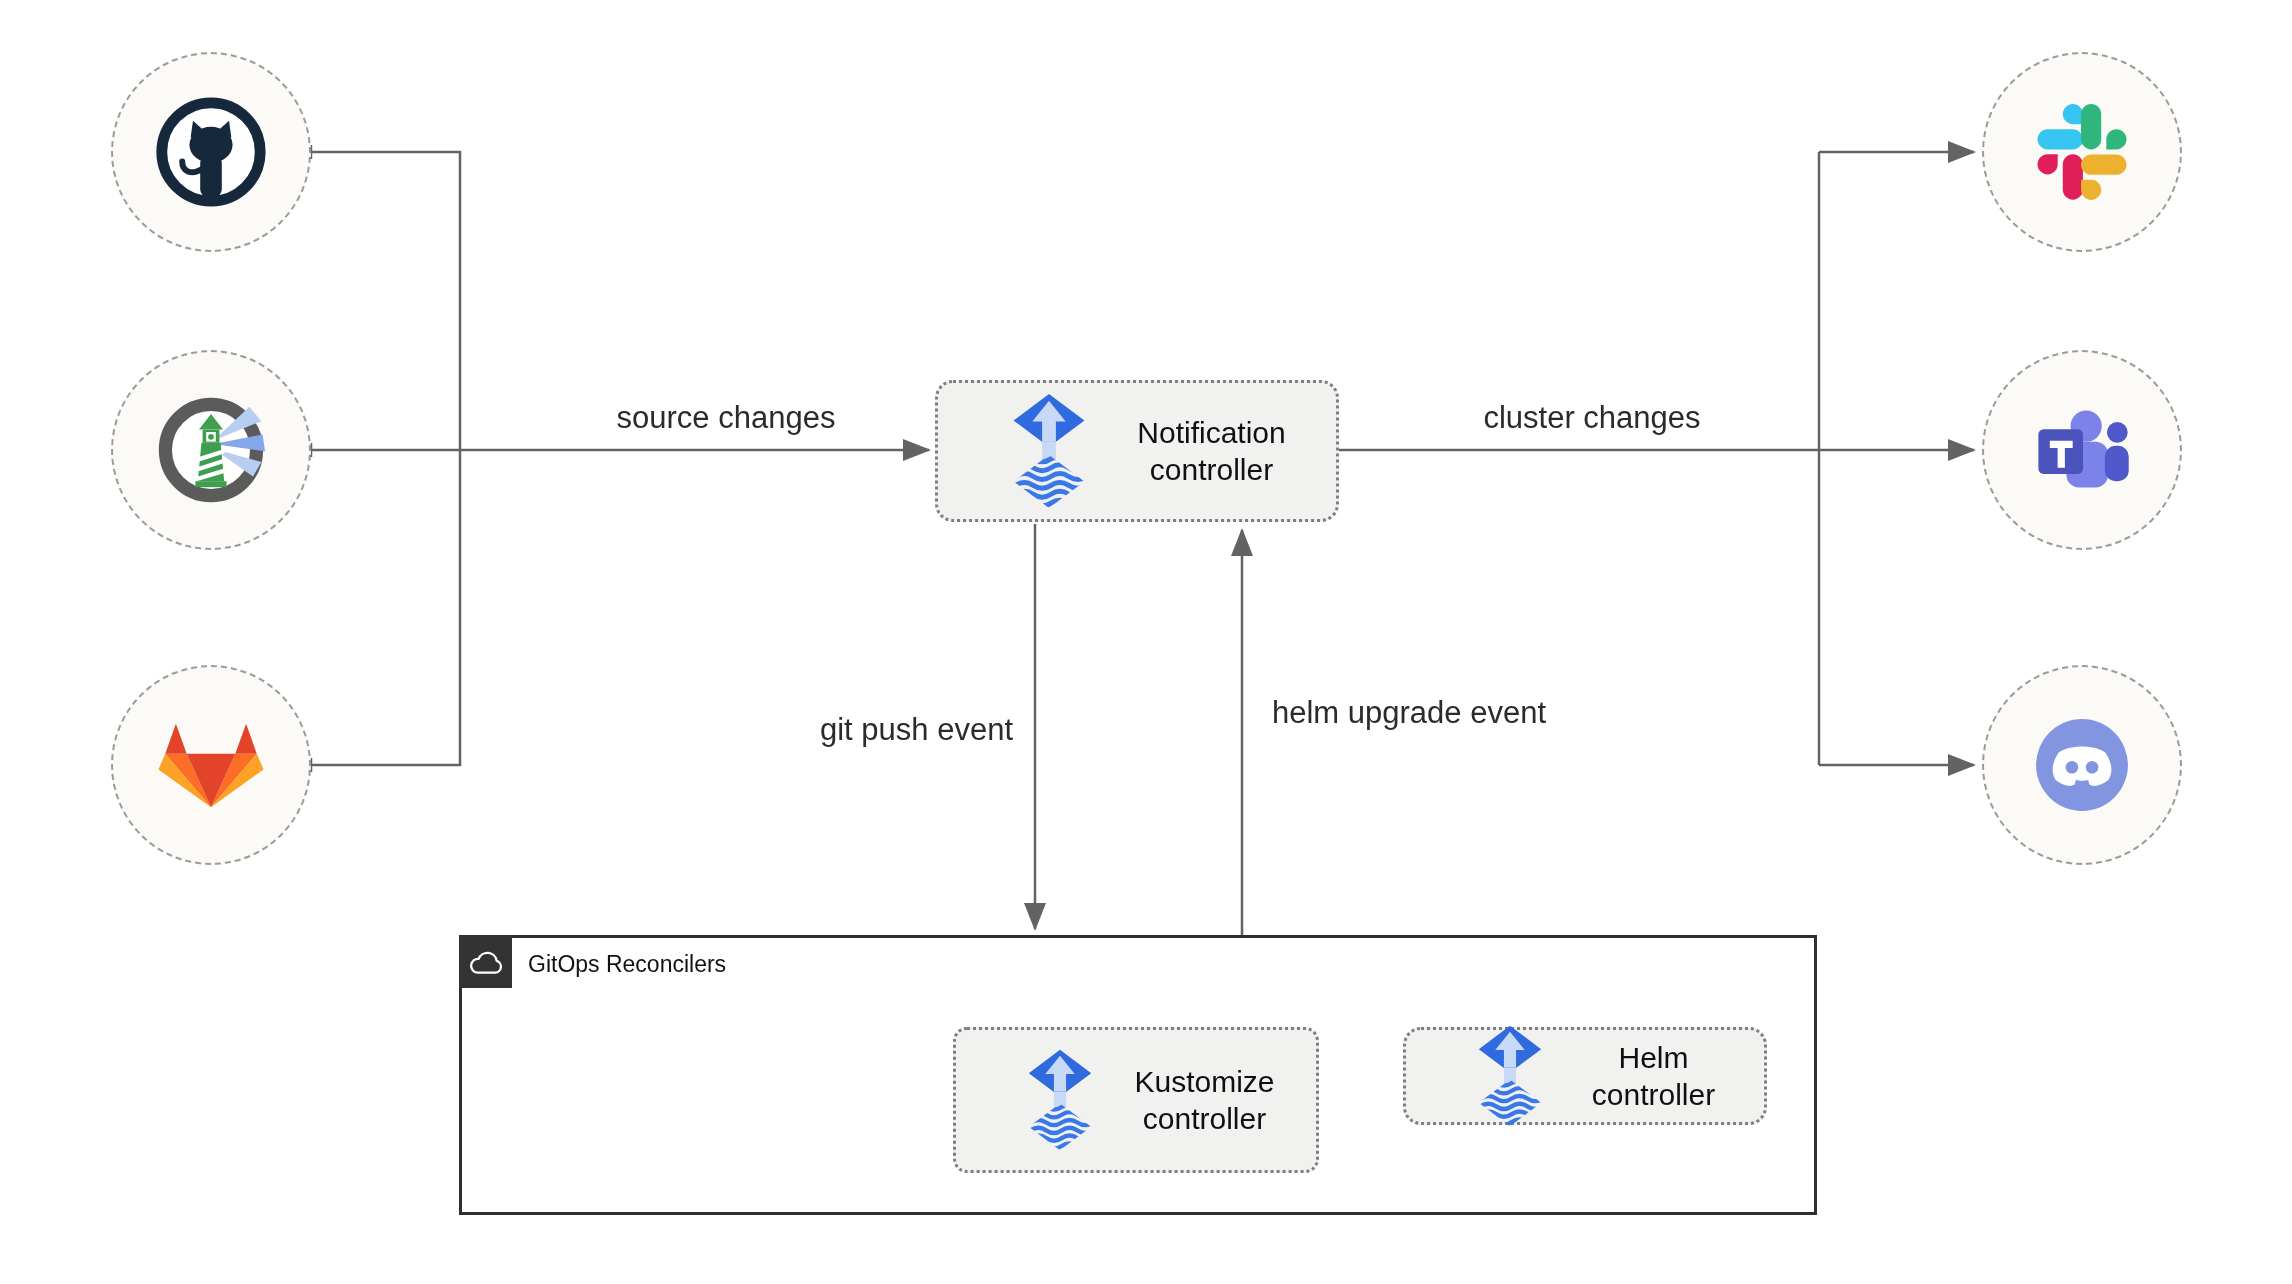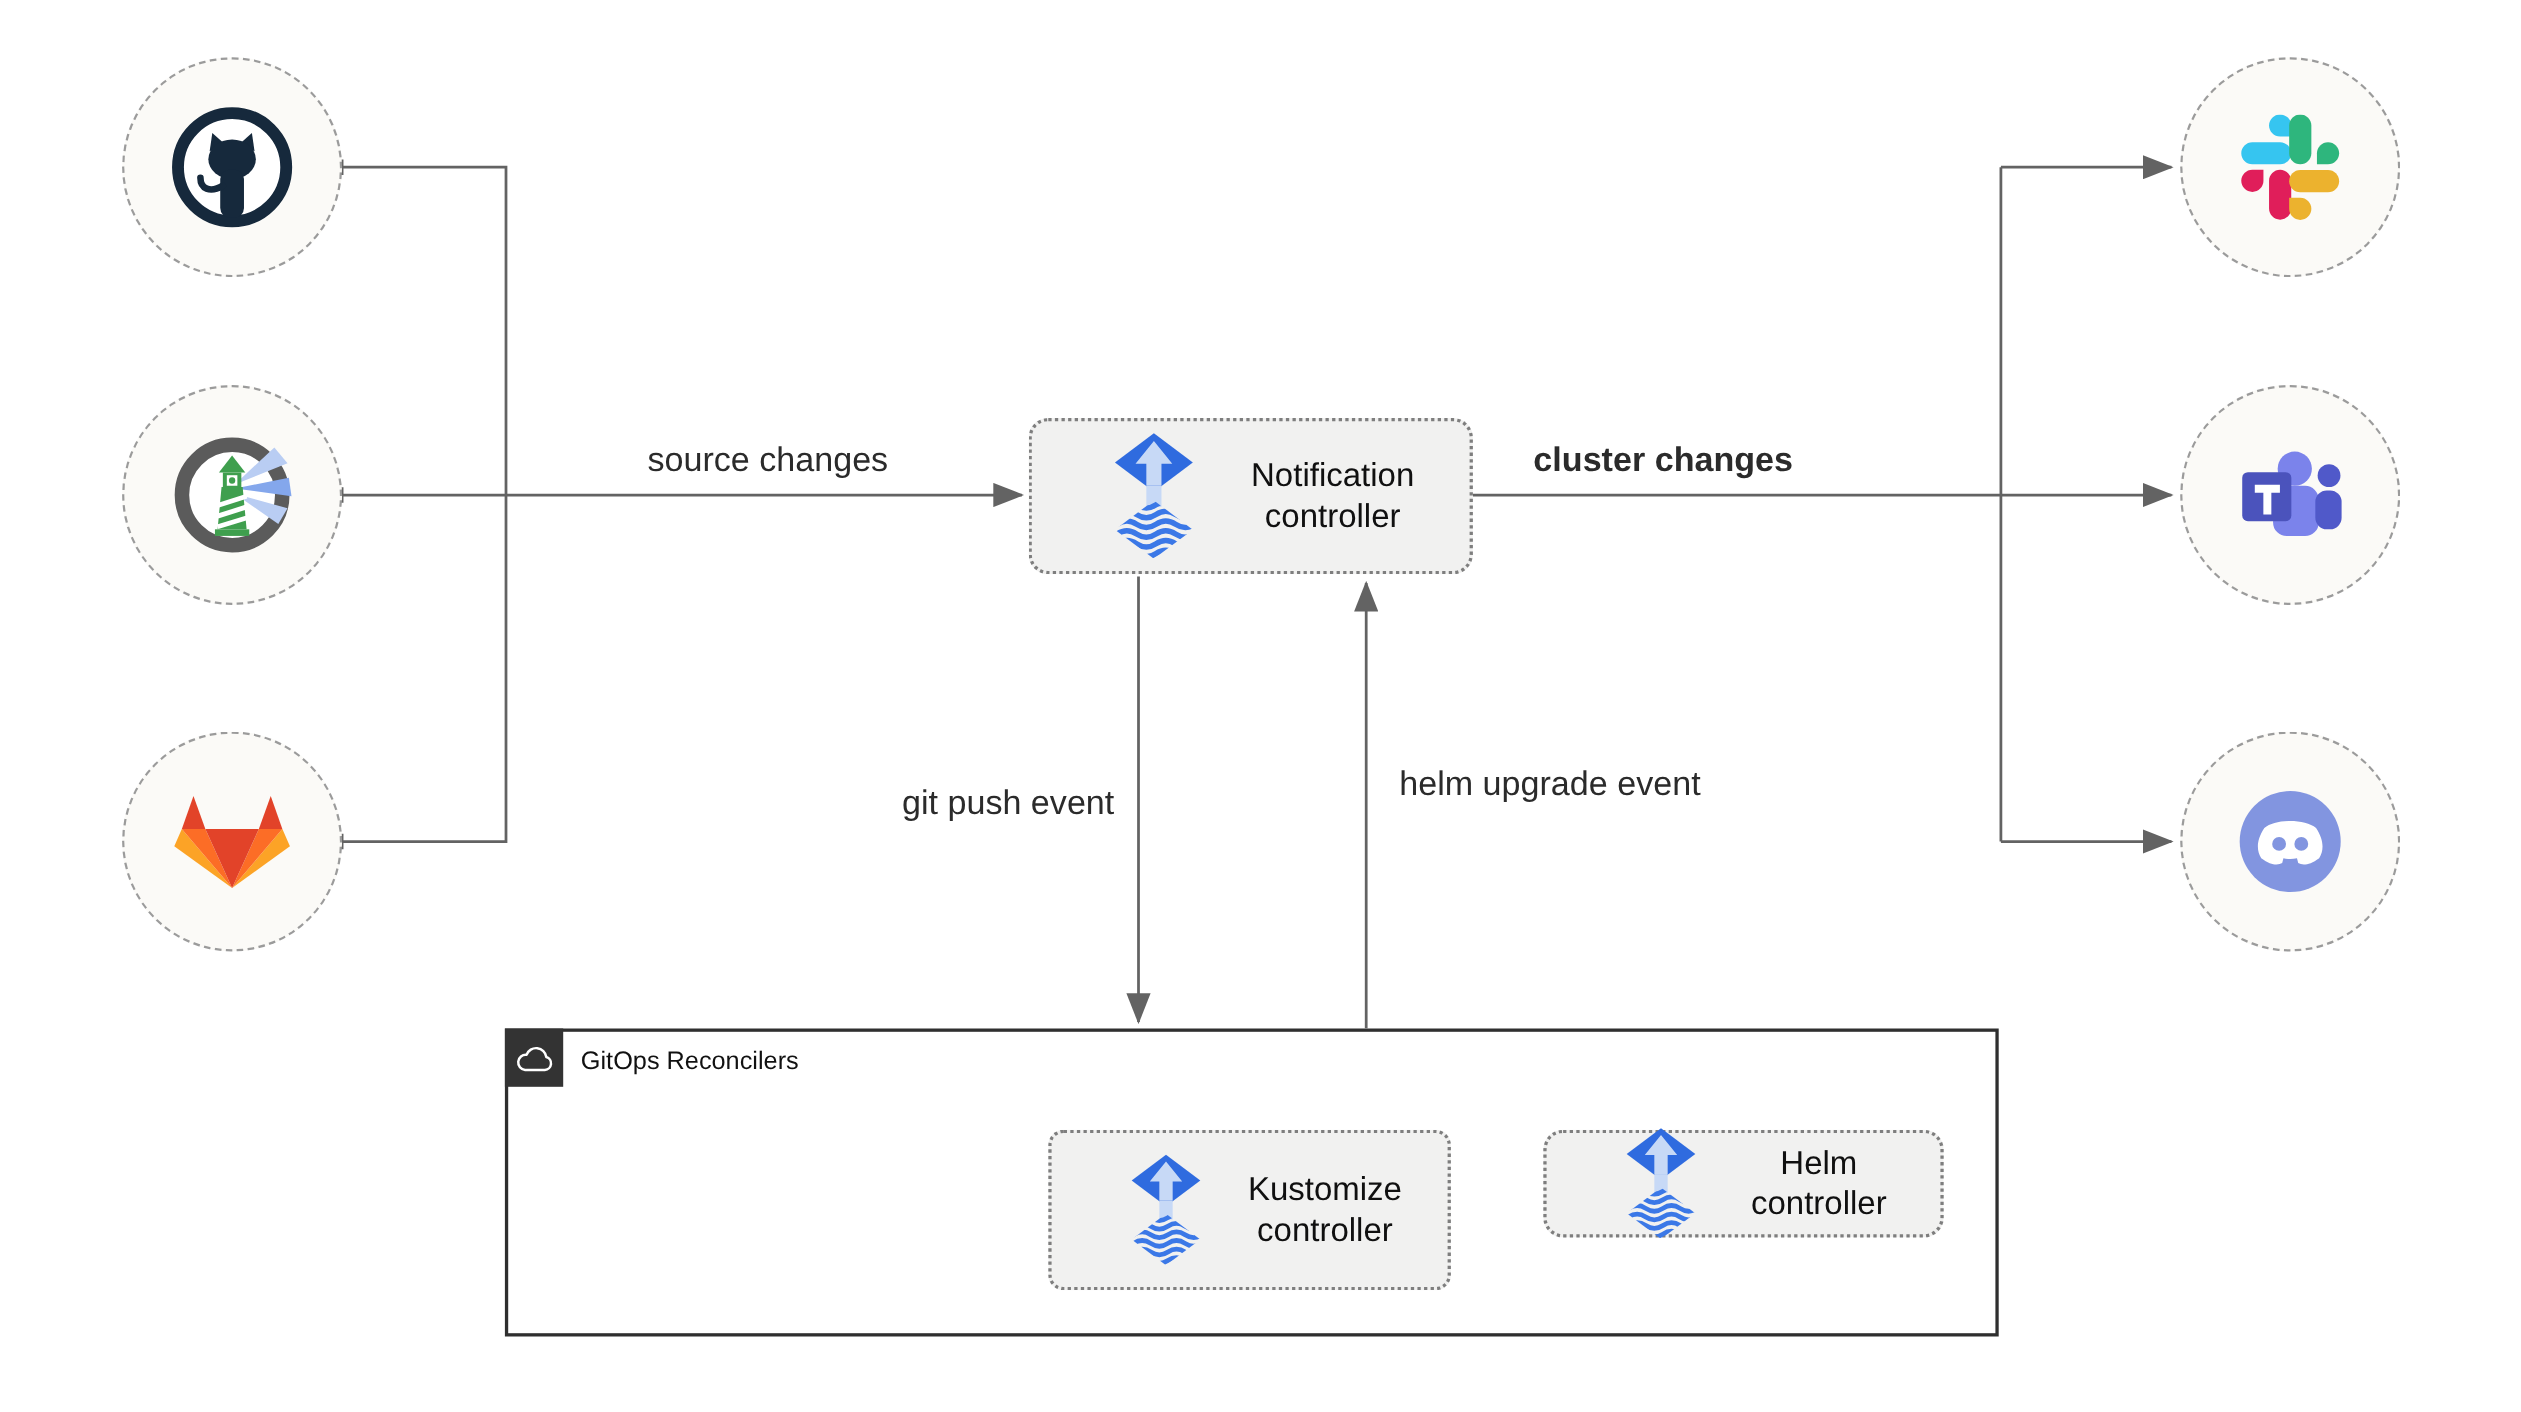--- a/index.html
+++ b/index.html
@@ -61,22 +61,22 @@
       <path d="M1819,765 H1974" marker-end="url(#ah)"></path>
 
       <path d="M1035,524 V929" marker-end="url(#ah)"></path>
       <path d="M1242,935 V530" marker-end="url(#ah)"></path>
 
       <path d="M872,1089 H947" marker-end="url(#ah)"></path>
       <path d="M1320,1089 H1397" marker-end="url(#ah)"></path>
     </g>
   </svg>
 
-  <div class="edge-label" style="left:548px;top:401px;width:300px;text-align:center;">source changes</div>
-  <div class="edge-label" style="left:1362px;top:401px;width:300px;text-align:center;font-weight:bold;">cluster changes</div>
+  <div class="edge-label" style="left:576px;top:401px;width:300px;text-align:center;">source changes</div>
+  <div class="edge-label" style="left:1442px;top:401px;width:300px;text-align:center;">cluster changes</div>
   <div class="edge-label" style="left:713px;top:696px;width:300px;text-align:right;margin-top:17px;">git push event</div>
   <div class="edge-label" style="left:1262px;top:696px;width:330px;text-align:left;margin-left:10px;">helm upgrade event</div>
 
   <div class="circle-node" style="left:111px;top:52px;">
     <svg width="120" height="120" viewBox="0 0 100 100">
       <circle cx="50" cy="50" r="41" fill="#ffffff" stroke="#16293c" stroke-width="9"></circle>
       <g fill="#16293c">
         <polygon points="35,24 45,33 33,38"></polygon>
         <polygon points="65,24 55,33 67,38"></polygon>
         <ellipse cx="50" cy="44" rx="18" ry="15"></ellipse>

